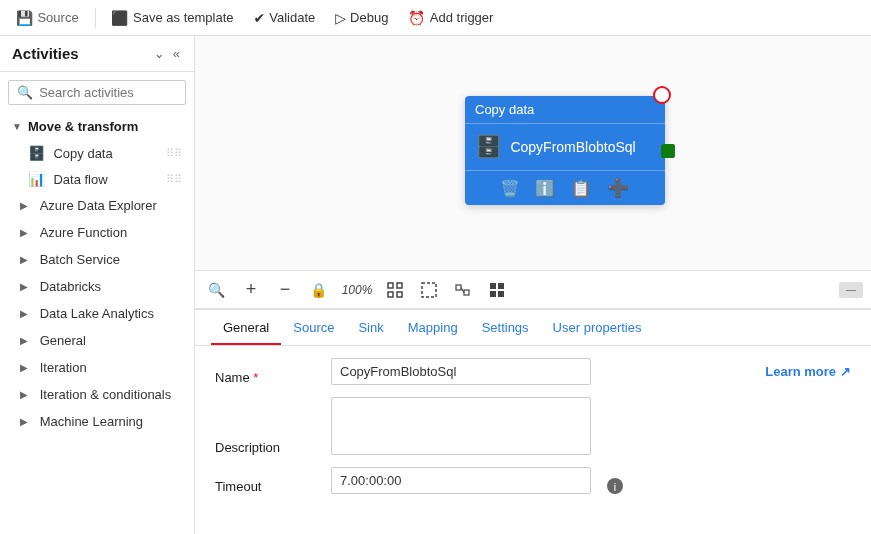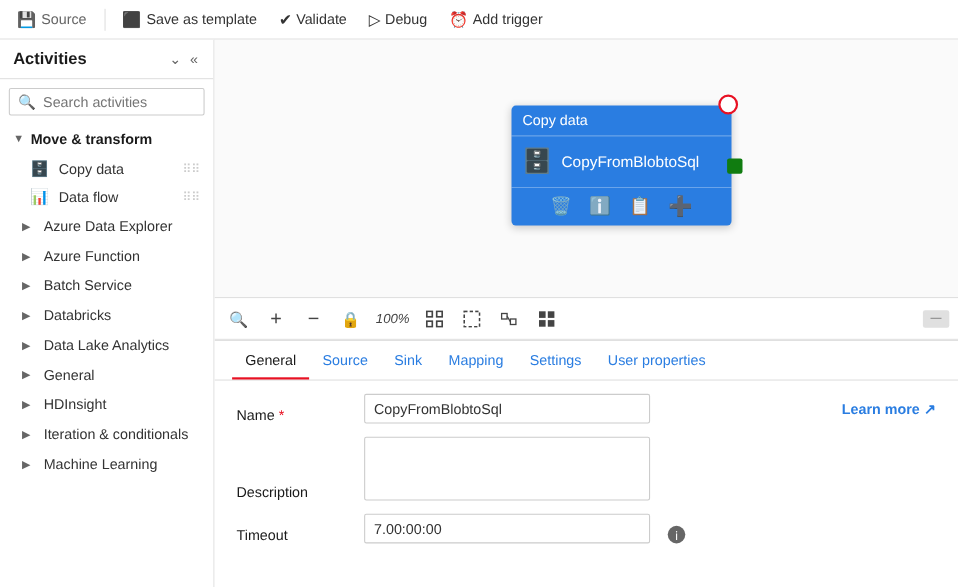--- a/index.html
+++ b/index.html
@@ -255,21 +255,21 @@
         <div class="sidebar-nav-item">
           <span class="sidebar-nav-chevron">▶</span>
                      <span>Data Lake Analytics</span>
         </div>
         <div class="sidebar-nav-item">
           <span class="sidebar-nav-chevron">▶</span>
                      <span>General</span>
         </div>
         <div class="sidebar-nav-item">
           <span class="sidebar-nav-chevron">▶</span>
-                     <span>HDInsight</span>
+                     <span>Iteration</span>
         </div>
         <div class="sidebar-nav-item">
           <span class="sidebar-nav-chevron">▶</span>
                      <span>Iteration &amp; conditionals</span>
         </div>
         <div class="sidebar-nav-item">
           <span class="sidebar-nav-chevron">▶</span>
                      <span>Machine Learning</span>
         </div>
       </div>

